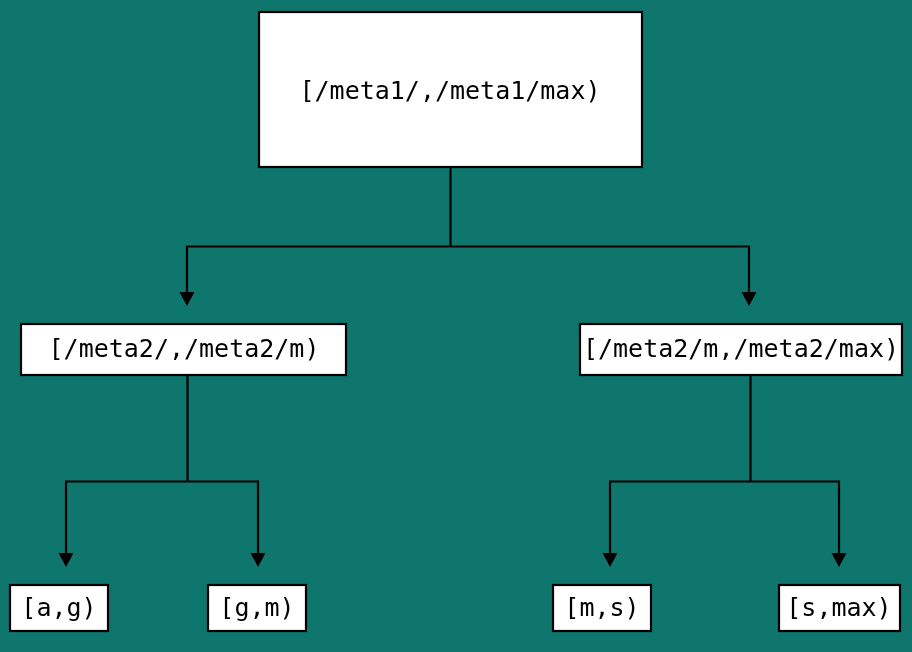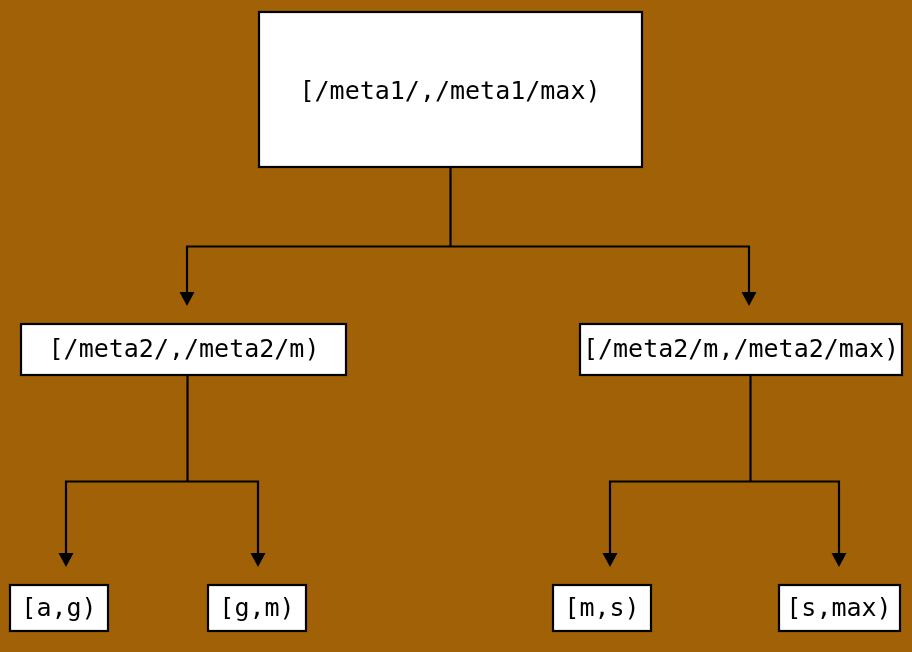--- a/index.html
+++ b/index.html
@@ -10,21 +10,21 @@
   body {
     width: 912px;
     height: 652px;
     font-family: "DejaVu Sans Mono", "Liberation Mono", monospace;
     overflow: hidden;
   }
   #diagram-root {
     position: relative;
     width: 912px;
     height: 652px;
-    background: #a16207;
+    background: #0f766e;
   }
   svg.tree-canvas {
     position: absolute;
     top: 0;
     left: 0;
     width: 912px;
     height: 652px;
     display: block;
   }
   .node-box {

